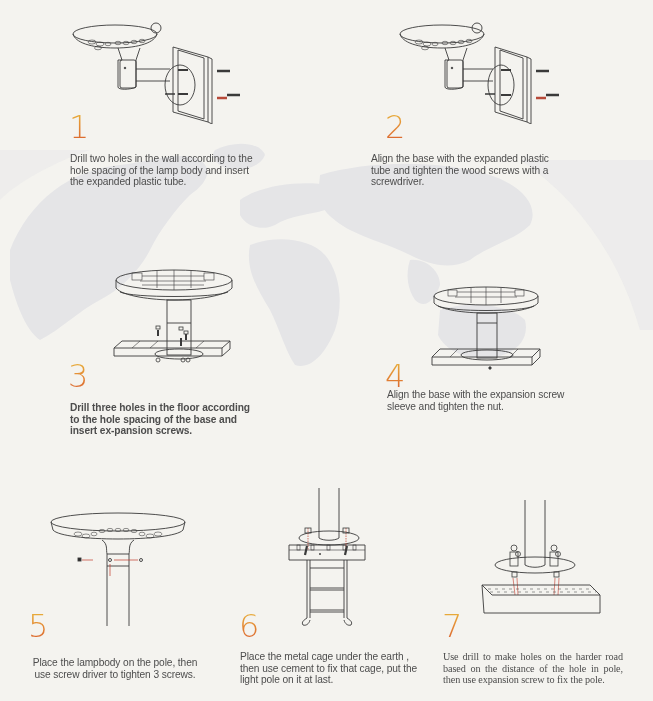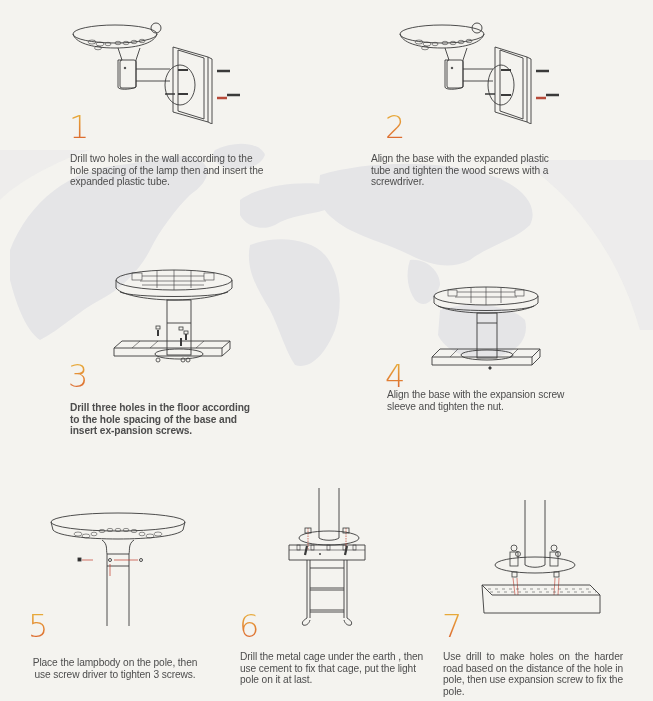--- a/index.html
+++ b/index.html
@@ -90,21 +90,21 @@
     <ellipse cx="110" cy="73" rx="15" ry="20"></ellipse>
 
     <path d="M108 58 L118 58" stroke-width="2"></path>
     <path d="M108 82 L118 82" stroke-width="2"></path>
     <path d="M147 59 L160 59" stroke-width="2.5"></path>
     <path d="M147 86 L157 86" stroke-width="2.5" stroke="#b84a3a"></path>
     <path d="M157 83 L170 83" stroke-width="2.5"></path>
     <path d="M95 82 L105 82" stroke-width="1.5"></path>
   </svg>
   <div class="num" style="left:69px;top:111px;">1</div>
-  <div class="desc" style="left:70px;top:153px;width:194px;">Drill two holes in the wall according to the hole spacing of the lamp then  and  insert the expanded plastic tube.</div>
+  <div class="desc" style="left:70px;top:153px;width:194px;">Drill two holes in the wall according to the hole spacing of the lamp body  and  insert the expanded plastic tube.</div>
 </div>
 
 <div class="step">
   <svg class="illus" style="left:397px;top:12px;width:185px;height:112px;" viewBox="0 0 185 112" fill="none" stroke="#3a3a3a" stroke-width="0.9">
     <ellipse cx="45" cy="22" rx="42" ry="9"></ellipse>
     <path d="M3 22 C5 30 20 36 45 36 C70 36 85 30 87 22"></path>
     <g stroke-width="0.6">
       <ellipse cx="22" cy="30" rx="4" ry="2"></ellipse>
         <ellipse cx="30" cy="32" rx="4" ry="2"></ellipse>
       <ellipse cx="38" cy="32" rx="3" ry="1.7"></ellipse>
@@ -276,21 +276,21 @@
       <line x1="60" y1="72" x2="60" y2="130"></line>
     <line x1="23" y1="80" x2="57" y2="80"></line>
     <line x1="23" y1="100" x2="57" y2="100"></line>
       <line x1="23" y1="102" x2="57" y2="102"></line>
     <line x1="23" y1="122" x2="57" y2="122"></line>
       <line x1="23" y1="124" x2="57" y2="124"></line>
     <path d="M20 130 C17 132 14 134 16 137 C19 138 22 136 23 132"></path>
     <path d="M60 130 C63 132 66 134 64 137 C61 138 58 136 57 132"></path>
   </svg>
   <div class="num" style="left:239px;top:610px;">6</div>
-  <div class="desc" style="left:240px;top:651px;width:186px;">Drill the metal cage under the earth , then use cement to fix that cage, put the light pole on it at last.</div>
+  <div class="desc" style="left:240px;top:651px;width:186px;">Place the metal cage under the earth , then use cement to fix that cage, put the light pole on it at last.</div>
 </div>
 
 <div class="step">
   <svg class="illus" style="left:480px;top:500px;width:130px;height:115px;" viewBox="0 0 130 115" fill="none" stroke="#3a3a3a" stroke-width="0.9">
     <line x1="45" y1="0" x2="45" y2="65"></line>
     <line x1="65" y1="0" x2="65" y2="65"></line>
     <path d="M45 65 C50 68 60 68 65 65"></path>
     <ellipse cx="55" cy="65" rx="40" ry="8"></ellipse>
     <g stroke-width="0.8">
       <circle cx="34" cy="48" r="3"></circle>
@@ -309,14 +309,14 @@
         <line x1="79" y1="78" x2="78" y2="95"></line>
       </g>
     <path d="M2 85 L110 85 L120 95 L12 95 Z"></path>
     <path d="M2 85 L4 113 L120 113 L120 95"></path>
     <g stroke-width="0.5" stroke-dasharray="3 4">
         <line x1="8" y1="89" x2="114" y2="89"></line>
         <line x1="10" y1="92" x2="116" y2="92"></line>
       </g>
   </svg>
   <div class="num" style="left:442px;top:610px;">7</div>
-  <div class="desc justify" style="left:443px;top:651px;width:180px;">Use drill to make holes  on  the  harder road based on the distance of the hole in  pole, then use  expansion  screw  to fix the pole.</div>
+  <div class="desc justify" style="left:443px;top:651px;width:180px;font-family:Liberation Serif, serif;">Use drill to make holes  on  the  harder road based on the distance of the hole in  pole, then use  expansion  screw  to fix the pole.</div>
 </div>
 
 </body></html>

